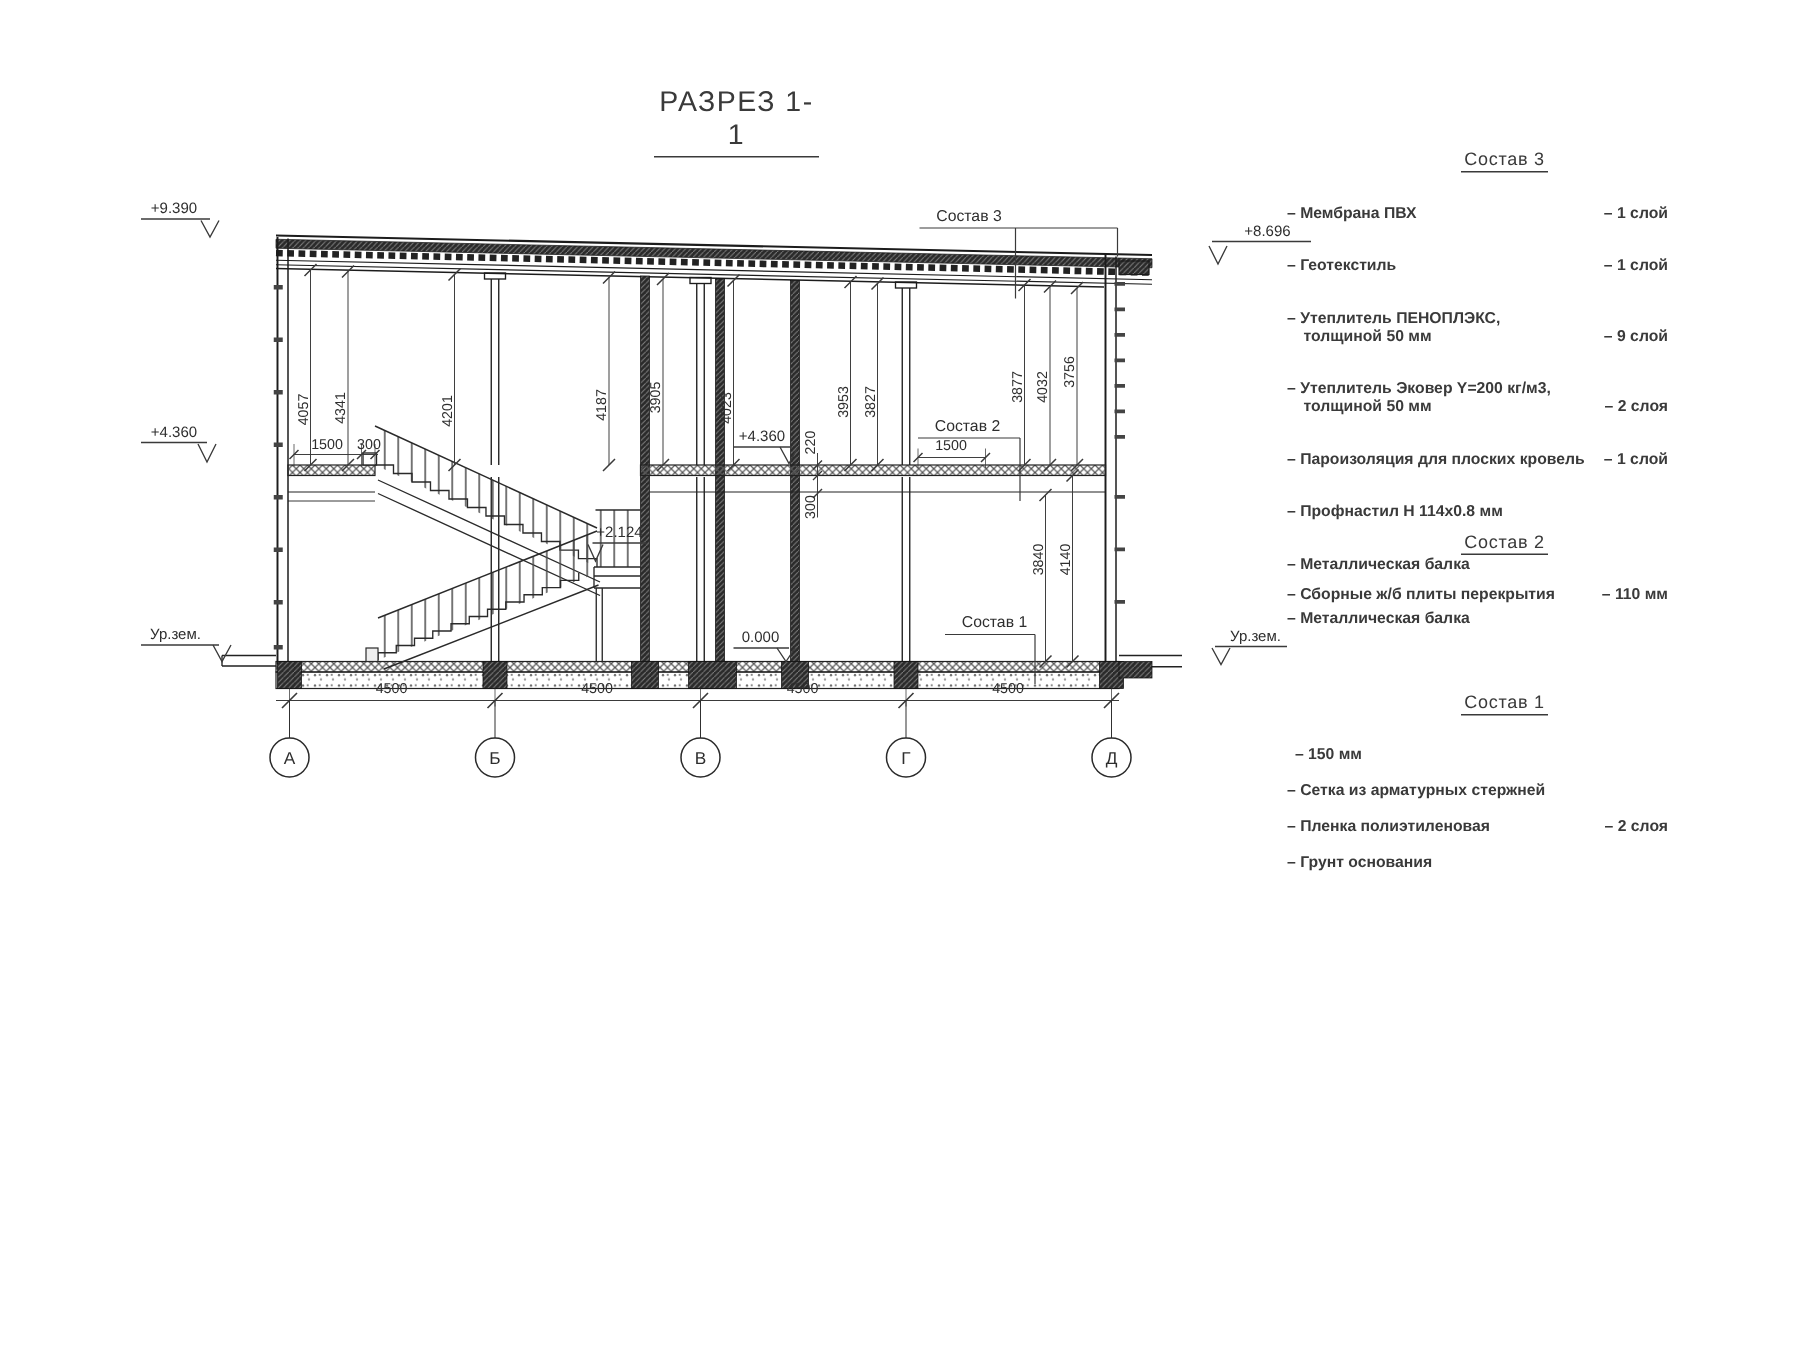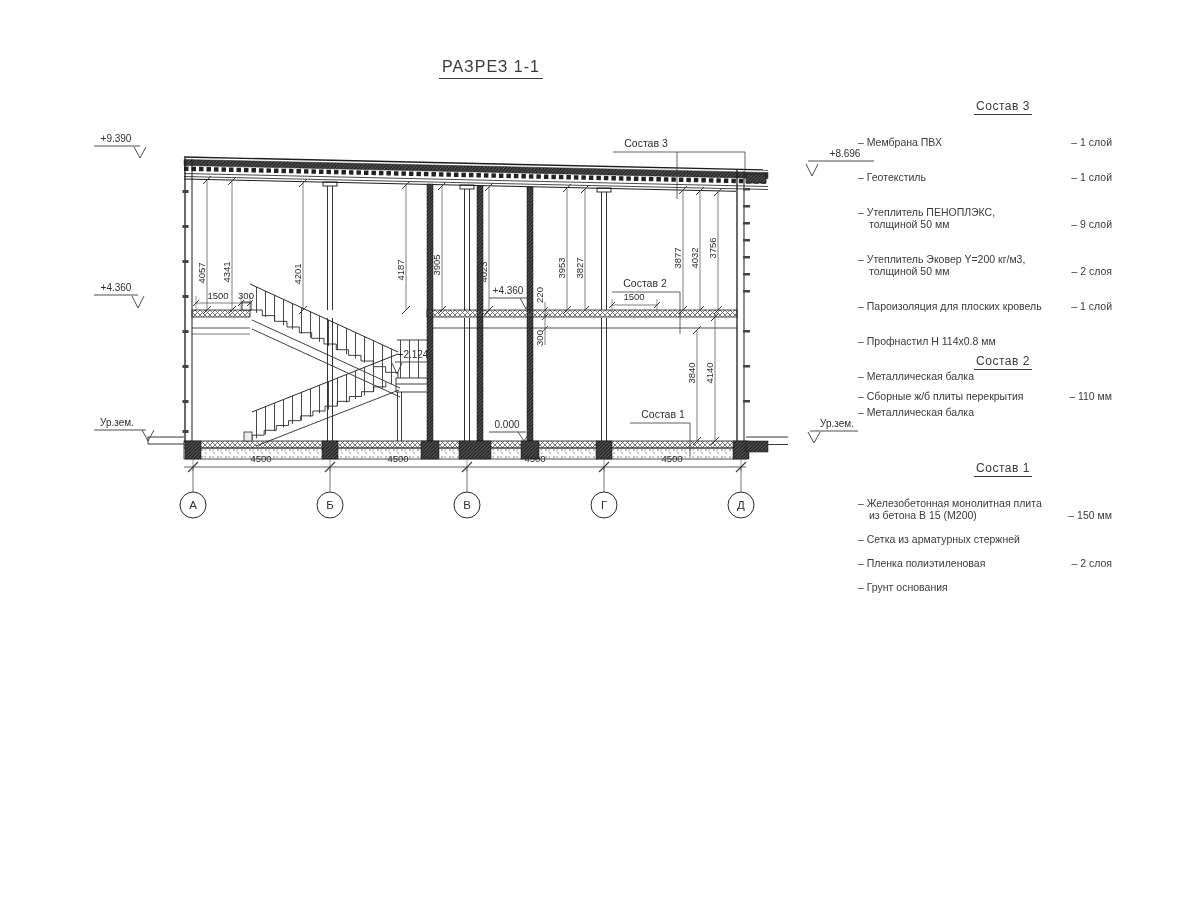--- a/index.html
+++ b/index.html
@@ -1,25 +1,25 @@
 <!DOCTYPE html>
 <html><head>
 <meta charset="utf-8">
 <style>
   html,body{margin:0;padding:0;background:#fff;}
   body{width:1200px;height:900px;position:relative;font-family:"Liberation Sans",sans-serif;color:#2e2e2e;overflow:hidden;}
   #stage{position:absolute;inset:0;width:1200px;height:900px;}
   svg{position:absolute;left:0;top:0;}
-  .drawing-title{position:absolute;left:436px;top:58px;width:110px;text-align:center;font-size:16px;letter-spacing:1px;color:#3a3a3a;}
+  .drawing-title{position:absolute;left:436px;top:58px;width:110px;text-align:center;font-size:19px;letter-spacing:1px;color:#3a3a3a;}
   .drawing-title span{display:inline-block;border-bottom:1.2px solid #3a3a3a;padding:0 3px 2px 3px;}
   .panel{position:absolute;left:858px;width:254px;font-size:10.5px;line-height:12px;color:#3a3a3a;}
   .panel-heading{text-align:center;font-size:12px;margin-bottom:0;}
   .panel-heading span{display:inline-block;transform:translateX(18px);border-bottom:1.1px solid #3a3a3a;padding:0 2px 2px 2px;letter-spacing:.5px;}
   .panel-items{margin-top:21px;display:flex;flex-direction:column;}
-  .panel-item{display:flex;justify-content:space-between;align-items:flex-end;}
+  .panel-item{display:flex;justify-content:space-between;align-items:flex-end;font-weight:bold;}
   .item-name{white-space:pre-line;padding-left:11px;text-indent:-11px;max-width:196px;}
   .item-value{white-space:nowrap;text-align:right;min-width:50px;}
   .gap11{margin-top:23px;} .gap4{margin-top:4px;} .gap12{margin-top:12px;}
   .p3{top:100px;} .p2{top:355px;} .p1{top:462px;}
   .p2 .panel-items{margin-top:20px;justify-content:center;} .p1 .panel-items{margin-top:20px;}
   text{font-family:"Liberation Sans",sans-serif;fill:#2e2e2e;}
   .dimt{font-size:9.5px;} .elevt{font-size:10px;} .lblt{font-size:10.5px;} .axt{font-size:11.5px;}
 </style>
 </head>
 <body>
@@ -380,22 +380,20 @@
           <span class="item-name">– Металлическая балка</span>
           <span class="item-value"></span>
         </div>
     </div>
   </div>
 
   <div class="panel p1">
     <div class="panel-heading"><span>Состав 1</span></div>
     <div class="panel-items">
       <div class="panel-item">
-          <span class="item-name">– Железобетонная  монолитная плита
-из бетона В 15 (М200)</span>
           <span class="item-value">– 150 мм</span>
         </div>
       <div class="panel-item gap12">
           <span class="item-name">– Сетка из арматурных стержней</span>
           <span class="item-value"></span>
         </div>
       <div class="panel-item gap12">
           <span class="item-name">– Пленка полиэтиленовая</span>
           <span class="item-value">– 2 слоя</span>
         </div>

